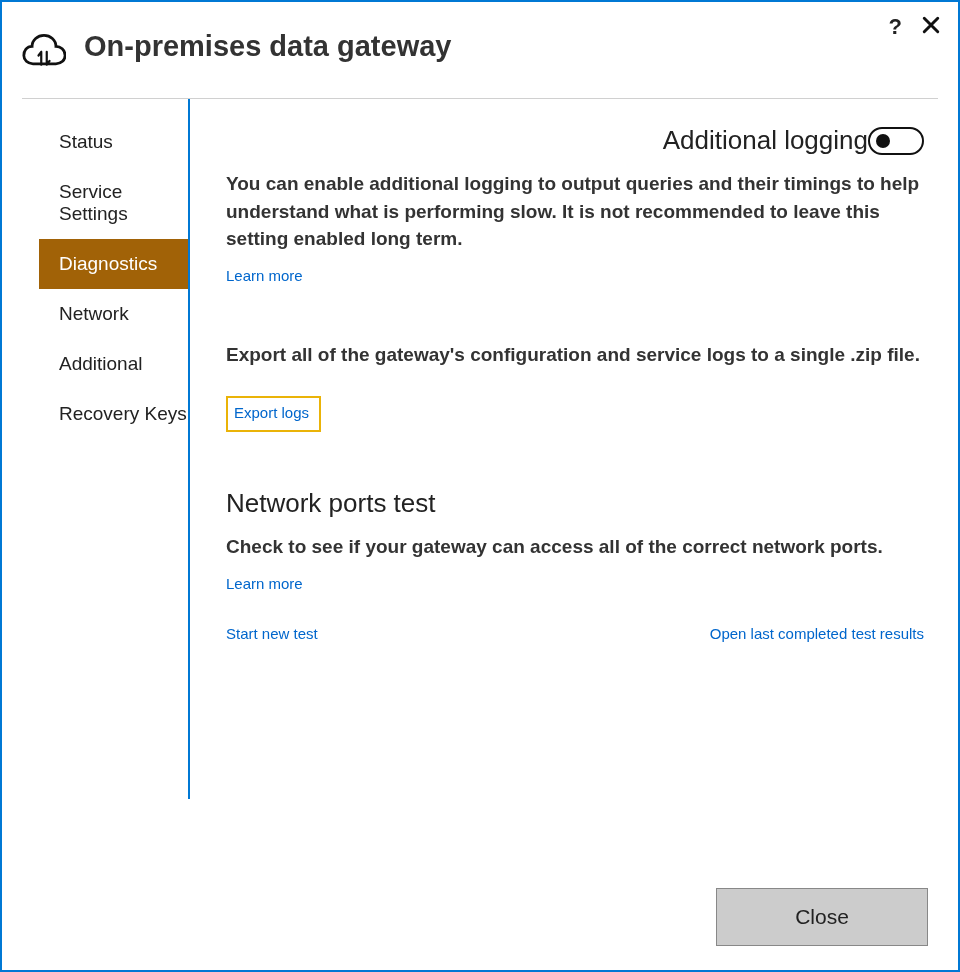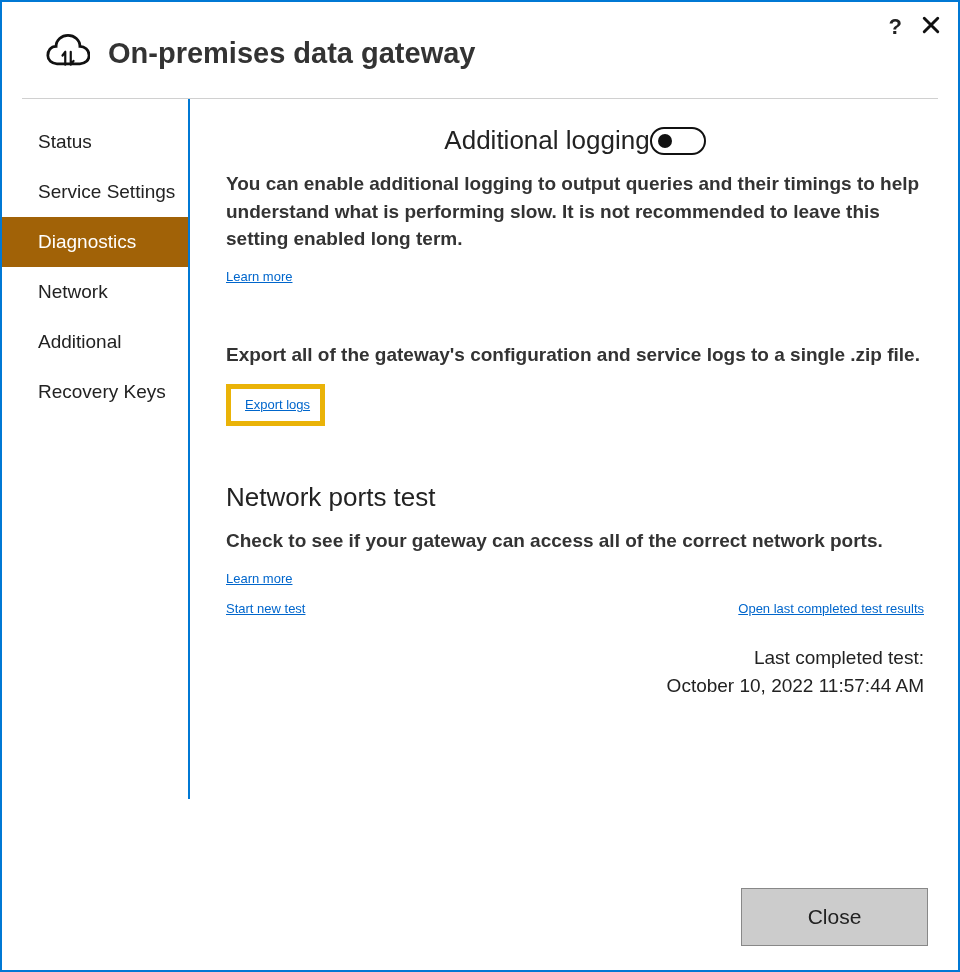--- a/index.html
+++ b/index.html
@@ -7,22 +7,22 @@
     font-family: "Segoe UI", -apple-system, sans-serif;
     width: 960px;
     height: 972px;
     border: 2px solid #0078d4;
     background: #fff;
     position: relative;
     color: #222;
   }
   .titlebar {
     display: flex;
-    align-items: flex-end;
-    padding: 28px 20px 28px 44px;
+    align-items: flex-start;
+    padding: 28px 20px 28px 20px;
   }
   .cloud-icon {
     width: 44px;
     height: 40px;
     margin-right: 18px;
     flex:0 0 auto;
   }
   .app-title {
     font-size: 29px;
     font-weight: 600;
@@ -49,64 +49,64 @@
     margin: 0 20px 0 20px;
   }
   .body {
     display: flex;
   }
   .sidebar {
     width: 186px;
     padding-top: 18px;
   }
   .sidebar-item {
-    padding: 14px 0 14px 36px;
+    padding: 14px 0 14px 20px;
     font-size: 19px;
     color: #222;
     cursor: pointer;
+    margin-left: 37px;
   }
   .sidebar-item.active {
     background: #a16207;
     color: #fff;
   }
   .vsep {
     width: 2px;
     background: #0078d4;
     margin-top: 0;
     height: 700px;
     align-self: flex-start;
     margin-top: 0;
   }
   .main {
     flex: 1;
     padding: 26px 34px 0 36px;
   }
   .section { margin-bottom: 56px; }
   .section-head-row {
     display:flex;
-    justify-content:center;
+    justify-content:flex-end;
     align-items:center;
     margin-bottom:14px;
   }
   .section h2 {
     font-size: 26px;
     font-weight: 400;
     color: #222;
   }
   .section p.desc {
     font-size: 19px;
     line-height: 1.45;
     color: #333;
     margin-bottom: 14px;
     font-weight: bold;
   }
   a.link {
-    font-size: 13px;
+    font-size: 15px;
     color: #0066cc;
-    text-decoration: underline;
     cursor:pointer;
   }
   .toggle {
     width: 56px;
     height: 28px;
     border: 2px solid #111;
     border-radius: 14px;
     position: relative;
     cursor:pointer;
     flex:0 0 auto;
@@ -115,43 +115,43 @@
     width: 14px;
     height: 14px;
     background: #111;
     border-radius: 50%;
     position: absolute;
     top: 5px;
     left: 6px;
   }
   .highlight-box {
     display:inline-block;
-    border: 5px solid #eab308;
-    padding: 6px 10px 8px 14px;
-    margin-top: 2px;
+    border: 2px solid #eab308;
+    padding: 6px 10px 8px 6px;
+    margin-top: 14px;
   }
   .link-row {
     display:flex;
     justify-content:space-between;
-    margin-top: 14px;
+    margin-top: 32px;
     text-align: center;
   }
   .test-info {
     text-align: right;
     margin-top: 28px;
     font-size: 19px;
     line-height:1.5;
   }
   .footer {
     position:absolute;
     bottom: 24px;
     right: 30px;
   }
   .close-btn {
-    width: 187px;
+    width: 212px;
     height: 58px;
     background: #ccc;
     border: 1px solid #888;
     font-size: 21px;
     color:#222;
     cursor:pointer;
     display:flex;
     align-items:center;
     justify-content:center;
   }
@@ -211,24 +211,20 @@
     </div>
 
     <div class="section" style="margin-bottom:0">
       <h2 style="margin-bottom:14px">Network ports test</h2>
       <p class="desc">Check to see if your gateway can access all of the correct network ports.</p>
       <a class="link">Learn more</a>
       <div class="link-row">
         <a class="link">Start new test</a>
         <a class="link">Open last completed test results</a>
       </div>
-      <div class="test-info">
-        <div>Last completed test:</div>
-        <div>October 10, 2022 11:57:44 AM</div>
-      </div>
     </div>
 
   </div>
 </div>
 
 <div class="footer">
   <div class="close-btn">Close</div>
 </div>
 
 </body></html>

